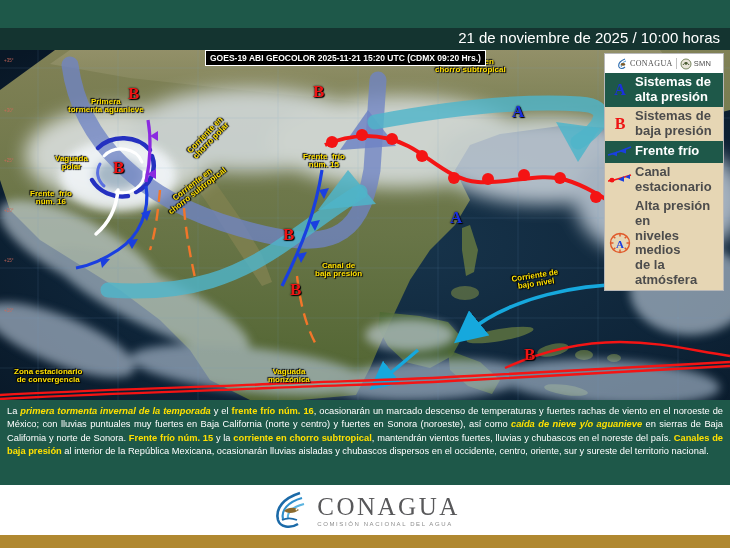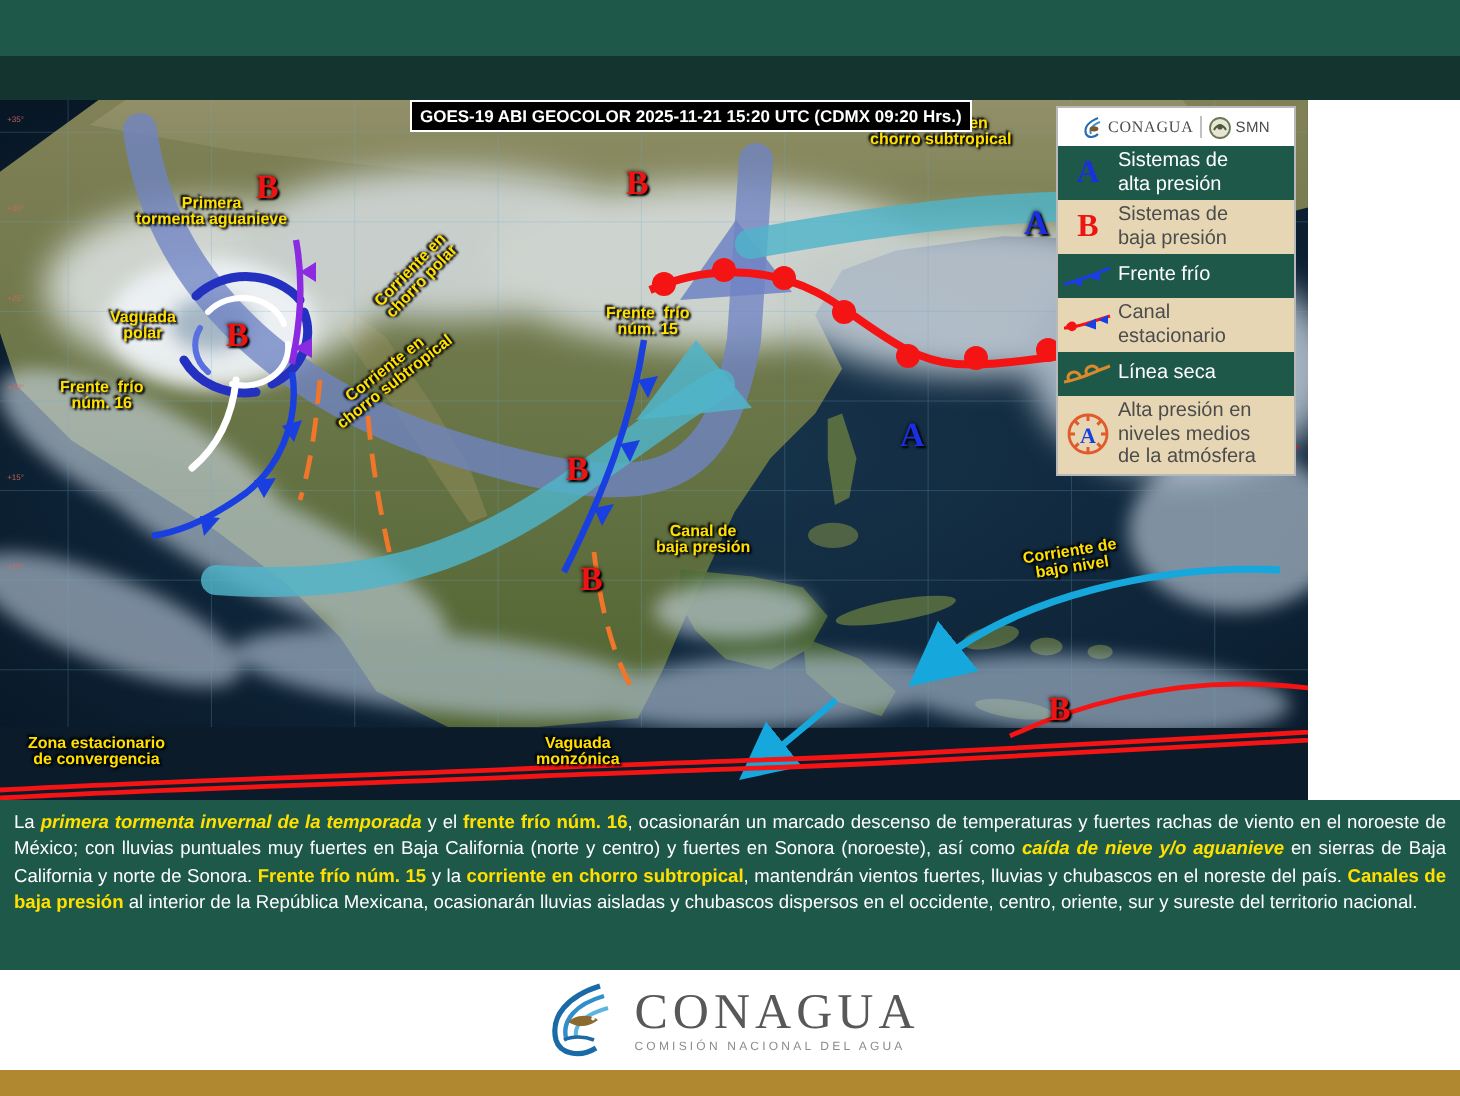--- a/index.html
+++ b/index.html
@@ -35,21 +35,21 @@
   }
   .header-date {
     position: absolute; right: 10px; top: 29px;
     font-size: 15px; color: #ffffff;
     white-space: nowrap;
   }
 
   
   .map {
     position: absolute; left: 0; top: 50px;
-    width: 654px; height: 350px;
+    width: 730px; height: 350px;
     overflow: hidden;
     background: #0b1b2a;
   }
   .map-bg { position: absolute; inset: 0; }
 
   .sat-caption {
     position: absolute; left: 205px; top: 0px;
     background: #000; color: #fff;
     font-size: 8.5px; font-weight: bold;
     padding: 1.5px 4px 2px 4px;
@@ -113,23 +113,24 @@
   }
   .lrow.dark { background: #1e5849; }
   .lrow.dark .lrow-label { color: #ffffff; }
   .lrow.tan { background: #e6d6b4; }
   .lrow.tan .lrow-label { color: #4c4c4c; }
   .lrow-icon {
     width: 30px; min-width:30px;
     display: flex; align-items: center; justify-content: center;
   }
   .lrow-label {
-    font-size: 10px; line-height: 1.15;
+    font-size: 13px; line-height: 1.15;
     padding-right: 3px;
     white-space: pre-line;
+    font-weight: bold;
   }
   .glyph-A { font-family:"Liberation Serif",serif; font-size:16px; font-weight:bold; color:#1a2fe0; }
   .glyph-B { font-family:"Liberation Serif",serif; font-size:16px; font-weight:bold; color:#ee1414; }
 
   
   .summary {
     position: absolute; left: 0; top: 400px;
     width: 730px; height: 85px;
     background: #1e5849;
     padding: 5px 7px 0 7px;
@@ -168,20 +169,21 @@
     background: #b08830;
   }
 </style>
 </head>
 <body>
 
 <div id="page">
 
   <div class="header-main"></div>
   <div class="header-sub"></div>
+  <div class="header-date">21 de noviembre de 2025 / 10:00 horas</div>
 
   <div class="map">
 
     <svg class="map-bg" viewBox="0 0 730 350" preserveAspectRatio="none">
       <defs>
         <radialGradient id="oc" cx="55%" cy="55%" r="75%">
           <stop offset="0%" stop-color="#17344b"></stop>
           <stop offset="60%" stop-color="#0e2438"></stop>
           <stop offset="100%" stop-color="#081726"></stop>
         </radialGradient>
@@ -346,21 +348,21 @@
     <div class="mlab ctr" style="left:30px;  top:140px;">Frente  frío
 núm. 16</div>
     <div class="mlab ctr" style="left:185px; top:80px;  transform:rotate(-46deg);">Corriente en
 chorro polar</div>
     <div class="mlab ctr" style="left:160px; top:130px; transform:rotate(-38deg);">Corriente en
 chorro subtropical</div>
     <div class="mlab ctr" style="left:435px; top:8px;">Corriente en
 chorro subtropical</div>
     <div class="mlab ctr" style="left:303px; top:103px;">Frente  frío
 núm. 15</div>
-    <div class="mlab ctr" style="left:328px; top:212px;">Canal de
+    <div class="mlab ctr" style="left:315px; top:212px;">Canal de
 baja presión</div>
     <div class="mlab ctr" style="left:512px; top:222px; transform:rotate(-9deg);">Corriente de
 bajo nivel</div>
     <div class="mlab ctr" style="left:14px;  top:318px;">Zona estacionario
 de convergencia</div>
     <div class="mlab ctr" style="left:268px; top:318px;">Vaguada
 monzónica</div>
 
     <div class="pmark lo" style="left:128px; top:34px;">B</div>
     <div class="pmark lo" style="left:113px; top:108px;">B</div>
@@ -427,30 +429,20 @@
             <path d="M2,8 a2.6,2.6 0 0 1 5,-1.2 L2,8 Z" fill="#f41414"></path>
             <circle cx="5" cy="7.2" r="2.4" fill="#f41414"></circle>
             <path d="M11,6.6 L17,3.2 L17,8.8 Z" fill="#1a3fe0"></path>
             <path d="M18,4 L23,1.5 L23,6 Z" fill="#1a3fe0"></path>
           </svg>
         </span>
         <span class="lrow-label">Canal
 estacionario</span>
       </div>
 
-      <div class="lrow dark">
-        <span class="lrow-icon">
-          <svg width="26" height="13" viewBox="0 0 26 13">
-            <path d="M1,10 C8,9 16,5 24,2" stroke="#d98a2b" stroke-width="1.5" fill="none"></path>
-            <path d="M4,9.6 a3,2.6 0 1 1 5,-2" fill="none" stroke="#d98a2b" stroke-width="1.5"></path>
-            <path d="M13,6.6 a3,2.6 0 1 1 5,-2" fill="none" stroke="#d98a2b" stroke-width="1.5"></path>
-          </svg>
-        </span>
-        <span class="lrow-label">Línea seca</span>
-      </div>
 
       <div class="lrow tan">
         <span class="lrow-icon">
           <svg width="24" height="24" viewBox="0 0 24 24">
             <circle cx="12" cy="12" r="9.5" fill="none" stroke="#e05a2b" stroke-width="1.4"></circle>
             <g stroke="#e05a2b" stroke-width="1.5">
               <path d="M12,2.5 v3"></path>
                 <path d="M12,18.5 v3"></path>
               <path d="M2.5,12 h3"></path>
                 <path d="M18.5,12 h3"></path>

